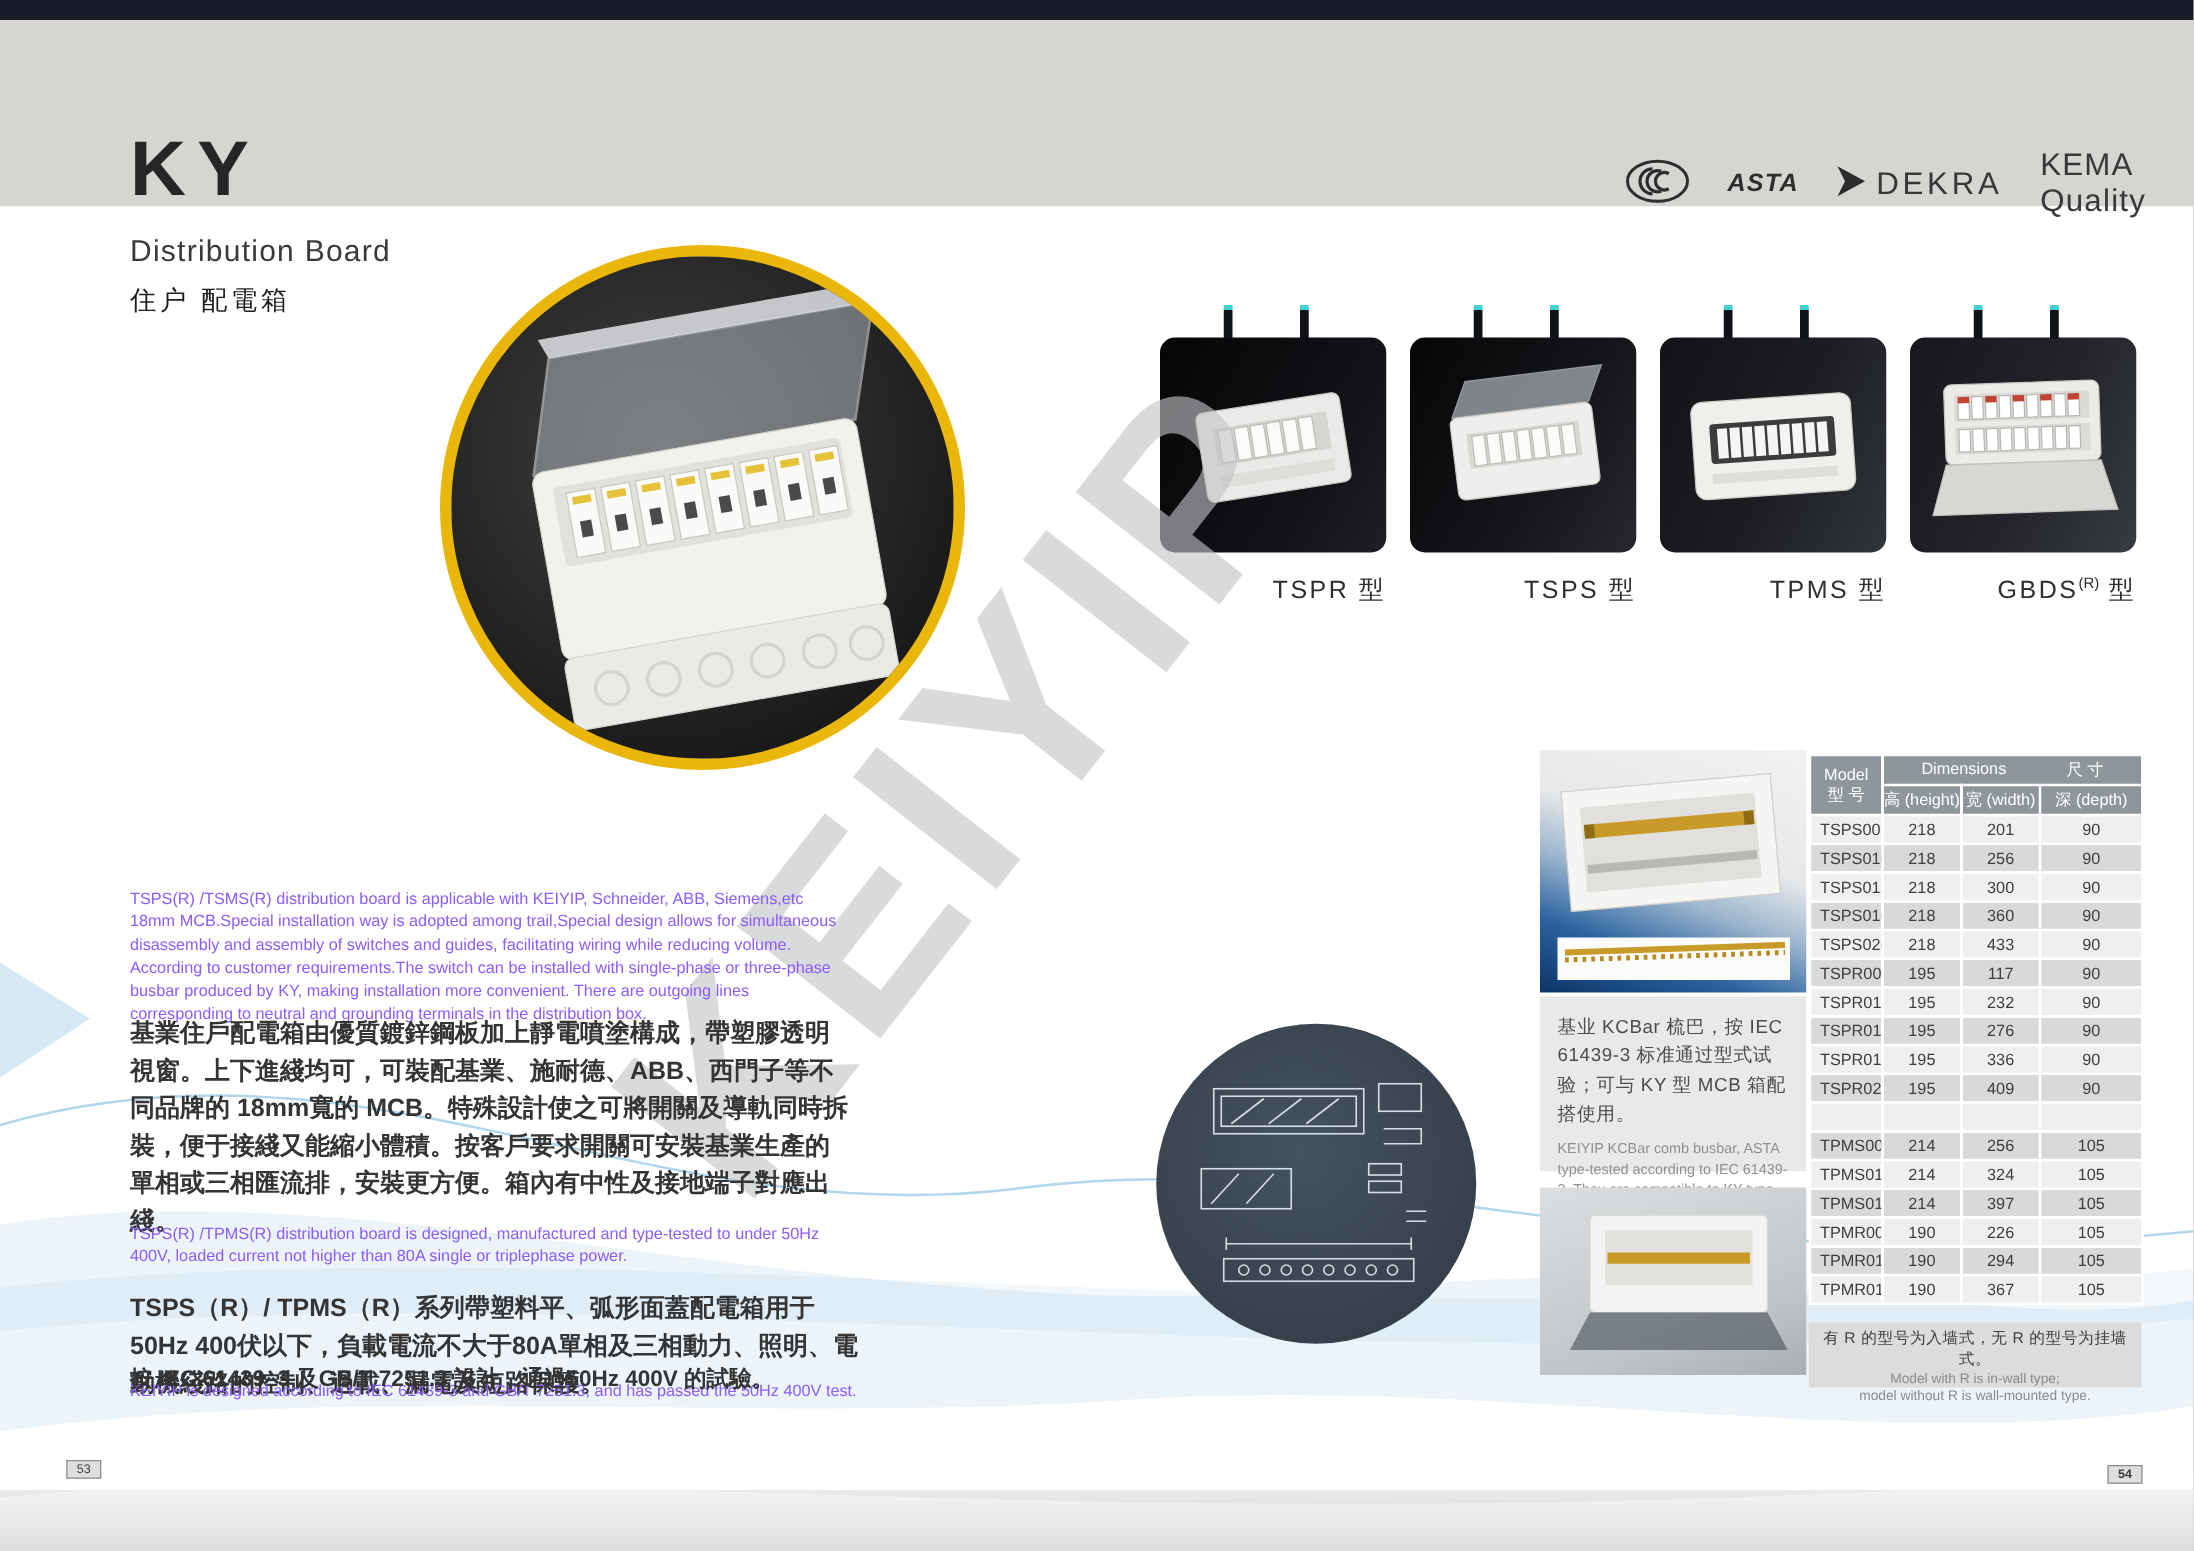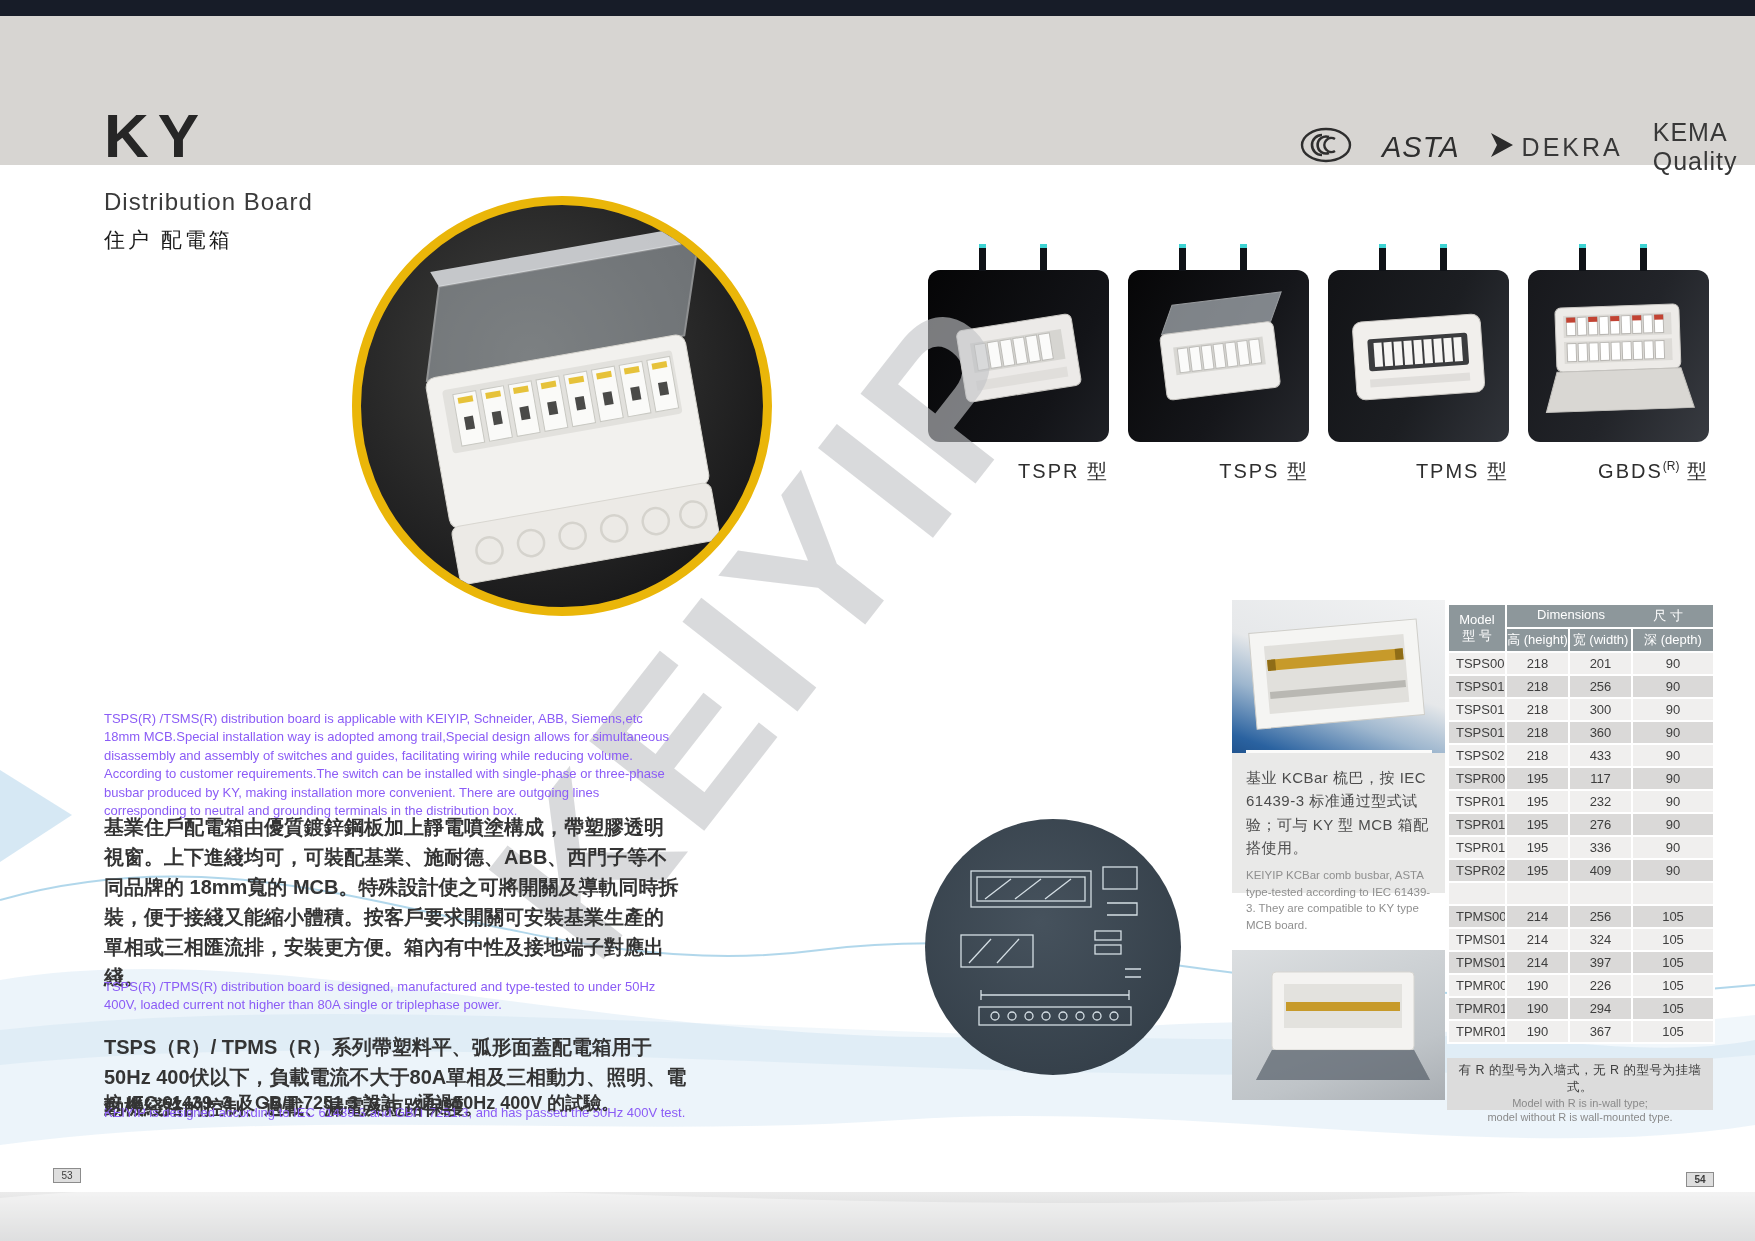--- a/index.html
+++ b/index.html
@@ -4,21 +4,21 @@
 <style>
   * { margin:0; padding:0; box-sizing:border-box; }
   body { background:#888; font-family:"Liberation Sans", sans-serif; }
   .page { position:relative; width:1755px; height:1241px; background:#ffffff; overflow:hidden; margin:0 auto; }
 
   
   .topbar { position:absolute; left:0; top:0; width:1755px; height:16px; background:#171c28; z-index:2; }
   .header-band { position:absolute; left:0; top:16px; width:1755px; height:149px; background:#d7d5d2; z-index:1; }
   .ky-logo { position:absolute; left:104px; top:100px; font-size:62px; font-weight:bold; letter-spacing:9px; color:#262626; z-index:2; }
   .certs { position:absolute; top:118px; left:1300px; display:flex; align-items:center; gap:30px; z-index:2; color:#2e2e2e; }
-  .certs .asta { font-size:29px; font-weight:normal; font-style:italic; letter-spacing:1px; }
+  .certs .asta { font-size:20px; font-weight:bold; font-style:italic; letter-spacing:1px; }
   .cert-dekra { display:flex; align-items:center; gap:8px; }
   .certs .dekra { font-size:25px; letter-spacing:3px; color:#383838; }
   .certs .kema { font-size:25px; letter-spacing:1px; color:#383838; }
 
   .title-en { position:absolute; left:104px; top:188px; font-size:24px; letter-spacing:1px; color:#3a3a3a; z-index:4; }
   .title-cn { position:absolute; left:104px; top:226px; font-size:21px; font-weight:normal; letter-spacing:3px; color:#1d1d1d; z-index:4; }
 
   
   .big-circle { position:absolute; left:352px; top:196px; width:420px; height:420px; border-radius:50%;
     border:9px solid #eab609; background:radial-gradient(circle at 42% 38%, #41413f, #1a1a1b 75%); z-index:2; overflow:hidden; }
@@ -51,21 +51,21 @@
   .bottom-band { position:absolute; left:0; top:1192px; width:1755px; height:49px;
     background:linear-gradient(180deg,#ebebeb,#c8c9ca); z-index:1; }
 
   
   .circle-diagram { position:absolute; left:925px; top:819px; width:256px; height:256px; border-radius:50%;
     background:radial-gradient(circle at 45% 40%, #46525d, #343f49 80%); z-index:2; overflow:hidden; }
 
   
   .photo1 { position:absolute; left:1232px; top:600px; width:213px; height:194px; z-index:2;
     background:linear-gradient(200deg,#f1f2f3 0%,#e6e8ea 40%,#9db6ce 58%,#2a62a0 78%,#0c3468 100%); overflow:hidden; }
-  .kcbar-box { position:absolute; left:1232px; top:753px; width:213px; height:140px; background:#e9e9e8; z-index:2; padding:13px 14px; }
+  .kcbar-box { position:absolute; left:1232px; top:797px; width:213px; height:140px; background:#e9e9e8; z-index:2; padding:13px 14px; }
   .kcbar-cn { font-size:15px; line-height:1.55; color:#4c4c4c; letter-spacing:0.5px; }
   .kcbar-en { margin-top:8px; font-size:11.5px; line-height:1.45; color:#8f8f8f; }
   .photo2 { position:absolute; left:1232px; top:950px; width:213px; height:150px; z-index:2;
     background:linear-gradient(160deg,#dcdfe1,#bfc4c8 70%,#a9aeb3); overflow:hidden; }
 
   
   .table-wrap { position:absolute; left:1447px; top:603px; z-index:4; }
   table.spec { border-collapse:collapse; table-layout:fixed; width:266px; }
   table.spec th, table.spec td { border:2px solid #ffffff; font-size:13px; overflow:hidden; white-space:nowrap; }
   table.spec thead th { background:#8d979b; color:#ffffff; font-weight:normal; height:24px; }

